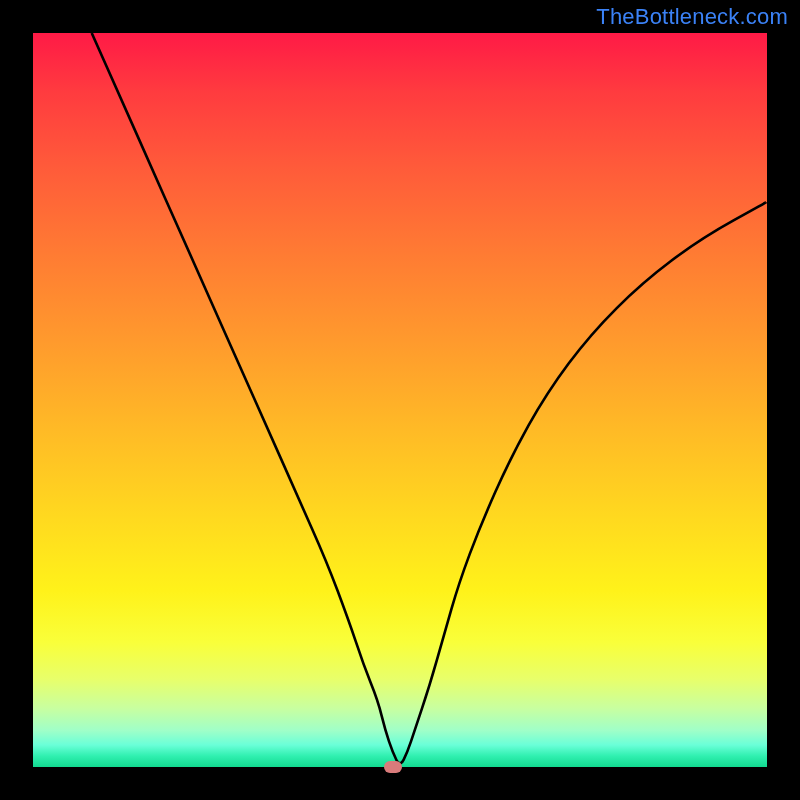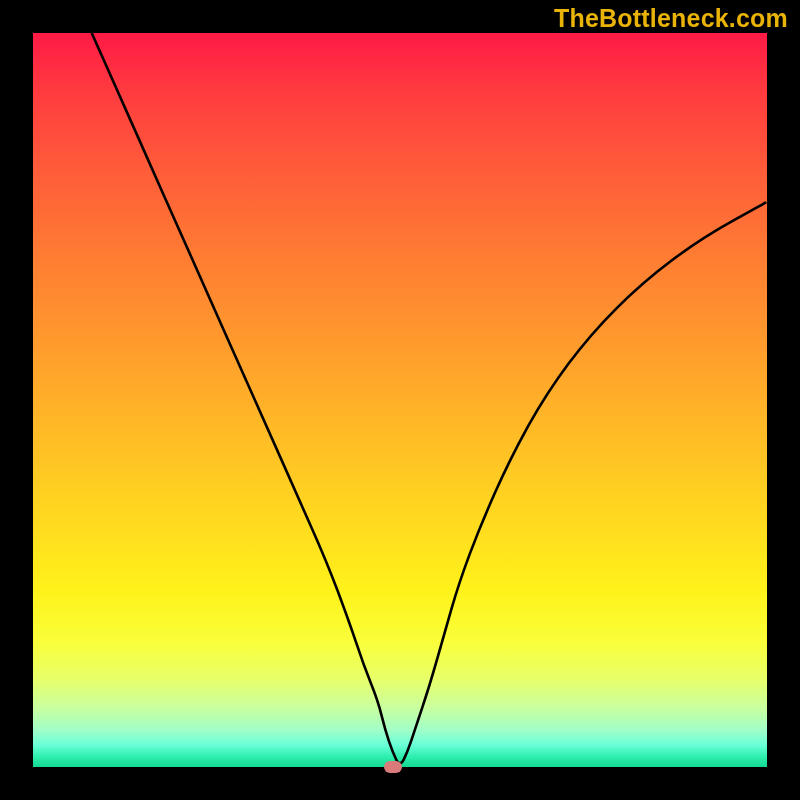--- a/index.html
+++ b/index.html
@@ -14,23 +14,23 @@
   .frame {
     position: relative;
     width: 800px;
     height: 800px;
     background: #000;
   }
   .watermark {
     position: absolute;
     top: 4px;
     right: 12px;
-    color: #eab308;
-    font-size: 25px;
-    font-weight: 700;
+    color: #3b82f6;
+    font-size: 22px;
+    font-weight: 400;
     letter-spacing: 0.2px;
     z-index: 5;
   }
   .plot-area {
     position: absolute;
     left: 33px;
     top: 33px;
     width: 734px;
     height: 734px;
     background: linear-gradient(to bottom,

